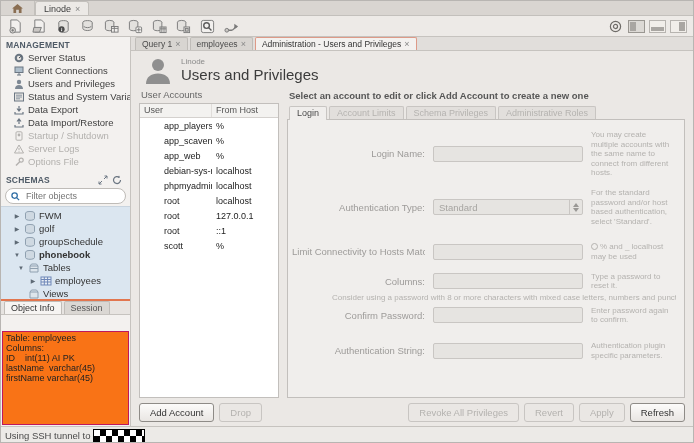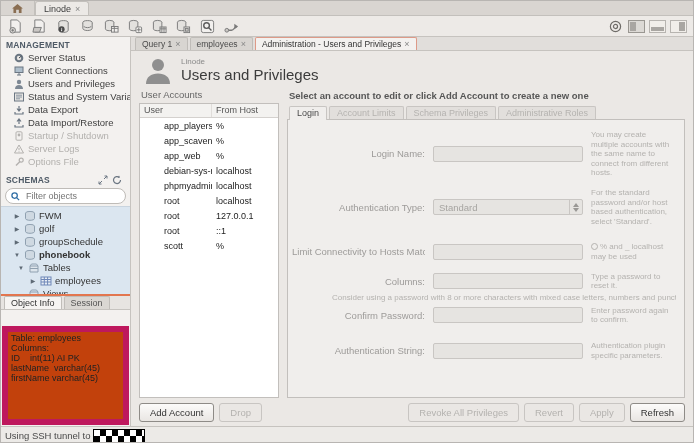--- a/index.html
+++ b/index.html
@@ -46,21 +46,21 @@
   .schema-tree{flex:1;min-height:0;background:#dbe6f0;border-top:1px solid #c9d4de;overflow:hidden;padding-top:2px;}
   .trow{display:flex;align-items:center;gap:3px;height:13px;font-size:9.5px;color:#333;white-space:nowrap;}
   .trow .arrow{width:8px;font-size:6px;color:#5e6a75;text-align:center;flex:0 0 8px;}
   .trow .tic{width:12px;height:10px;flex:0 0 12px;}
   .lvl0{padding-left:12px;} .lvl1{padding-left:16px;} .lvl2{padding-left:28px;}
   .trow.bold{font-weight:bold;}
   .side-div{height:2px;background:#e2764f;}
   .oi-tabs{display:flex;align-items:flex-end;background:#e7e4e1;height:14px;padding-left:3px;gap:2px;border-bottom:1px solid #c6c3bf;}
   .oi-tab{font-size:9px;padding:1px 6px;color:#555;background:#dad7d3;border:1px solid #c0bdb9;border-bottom:none;border-radius:2px 2px 0 0;}
   .oi-tab.active{background:#f6f4f2;color:#333;}
-  .oi-box{flex:1;background:#c2410c;border:6px solid #be185d;margin:16px 1px 1px 1px;padding:1px 3px;overflow:hidden;}
+  .oi-box{flex:1;background:#f97316;border:1px solid #be185d;margin:16px 1px 1px 1px;padding:1px 3px;overflow:hidden;}
   .oi-line{font-size:9px;color:#222;line-height:10px;white-space:pre;}
 
   
   .etabs{height:14px;background:#e1dedb;display:flex;align-items:flex-end;padding-left:4px;gap:2px;border-bottom:1px solid #c6c3bf;}
   .etab{display:flex;align-items:center;gap:3px;font-size:8.5px;color:#4a4a4a;background:#d8d5d1;border:1px solid #bfbcb8;border-bottom:none;padding:1px 6px;height:13px;border-radius:2px 2px 0 0;white-space:nowrap;}
   .etab.active{background:#f3f1ef;border-color:#dd9a88;color:#333;}
 
   
   .content{flex:1;background:#ebe8e5;display:flex;flex-direction:column;min-height:0;}
   .admin-header{height:36px;display:flex;align-items:center;padding:2px 10px 0 14px;gap:10px;flex:0 0 auto;}

